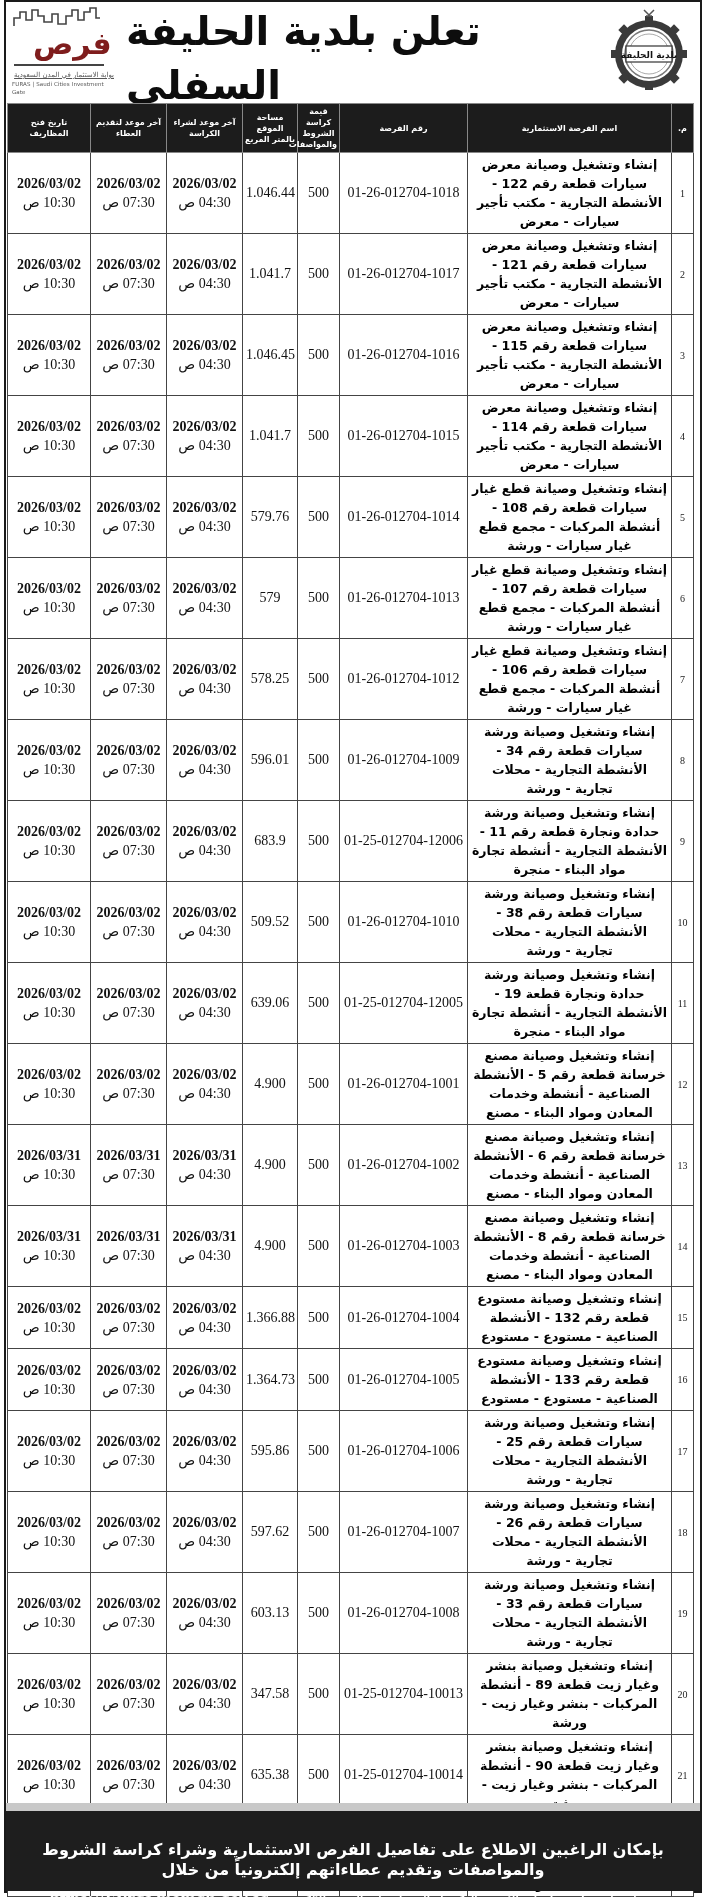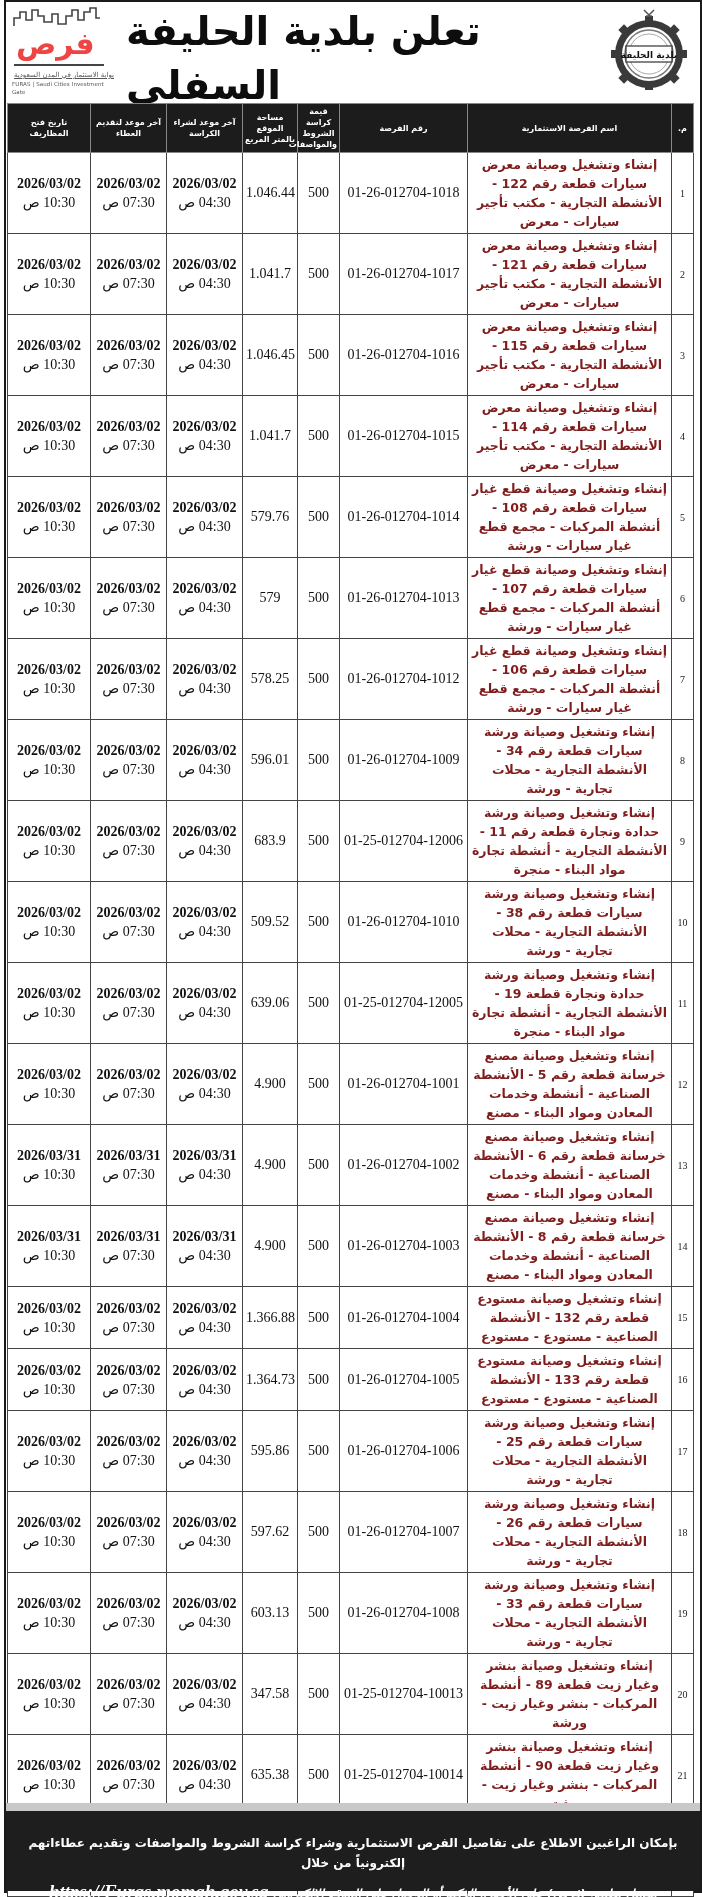--- a/index.html
+++ b/index.html
@@ -18,21 +18,21 @@
   .logo-right {
     position: absolute; right: 8px; top: 4px; width: 86px; height: 86px;
   }
   .logo-left {
     position: absolute; left: 6px; top: 4px; width: 102px; height: 90px;
     direction: ltr; text-align: left;
   }
   .furas-skyline { display: block; width: 90px; height: 22px; }
   .furas-word {
     font-family: "DejaVu Sans", sans-serif; font-size: 30px; font-weight: bold;
-    color: #ef4444; line-height: 32px; margin-left: 4px; direction: rtl; text-align: left;
+    color: #7f1d1d; line-height: 32px; margin-left: 21px; direction: rtl; text-align: left;
   }
   .furas-line { width: 90px; height: 2px; background: #444; margin: 4px 0 4px 2px; }
   .furas-sub1 { font-size: 7px; color: #555; direction: rtl; text-align: right; line-height: 10px; text-decoration: underline; }
   .furas-sub2 { font-size: 5.5px; color: #555; letter-spacing: 0.1px; line-height: 8px; }
   .main-title {
     position: absolute; top: 2px; left: 120px; right: 110px; text-align: left;
     font-family: "DejaVu Sans", sans-serif; font-weight: bold; font-size: 40px;
     line-height: 54px; color: #0d0d0d; letter-spacing: -1px;
   }
   .sub-title {
@@ -54,35 +54,35 @@
   table.ops td {
     border: 1px solid #444; text-align: center; vertical-align: middle;
     padding: 2px 3px; background: #fff;
   }
   td.num {
     background: #e6e6e6; font-size: 10px; font-family: "Liberation Serif", serif;
     color: #222;
   }
   td.name {
     text-align: right; font-family: "DejaVu Sans", sans-serif; font-weight: bold;
-    font-size: 12.5px; line-height: 19px; padding: 3px 6px 3px 4px; color: #7f1d1d;
+    font-size: 12.5px; line-height: 19px; padding: 3px 6px 3px 4px; color: #000000;
   }
   td.id, td.price, td.area {
     font-size: 14px; font-family: "Liberation Serif", serif; direction: ltr; color: #111;
   }
   td.date { font-size: 14px; line-height: 19px; font-family: "Liberation Serif", serif; font-weight: bold; color: #111; }
   td.date .d { display: block; direction: ltr; }
   td.date .t { display: block; font-weight: normal; }
   
   .footer {
     position: absolute; left: 0; right: 0; bottom: 0; height: 80px;
     background: #1e1e1e; color: #fff; text-align: center;
     font-family: "DejaVu Sans", sans-serif; font-weight: bold;
   }
-  .footer .l1 { font-size: 12px; line-height: 20px; padding-top: 22px; }
+  .footer .l1 { font-size: 16px; line-height: 20px; padding-top: 29px; }
   .footer .l2 { font-size: 12.3px; line-height: 22px; padding-top: 8px; font-style: italic; }
   .footer .url { font-family: "Liberation Serif", serif; font-size: 19px; font-weight: bold; direction: ltr; unicode-bidi: embed; }
   .grey-strip {
     position: absolute; left: 0; right: 0; bottom: 80px; height: 8px; background: #c8c8c8;
   }
 </style>
 </head>
 <body>
 
 <div class="page">

